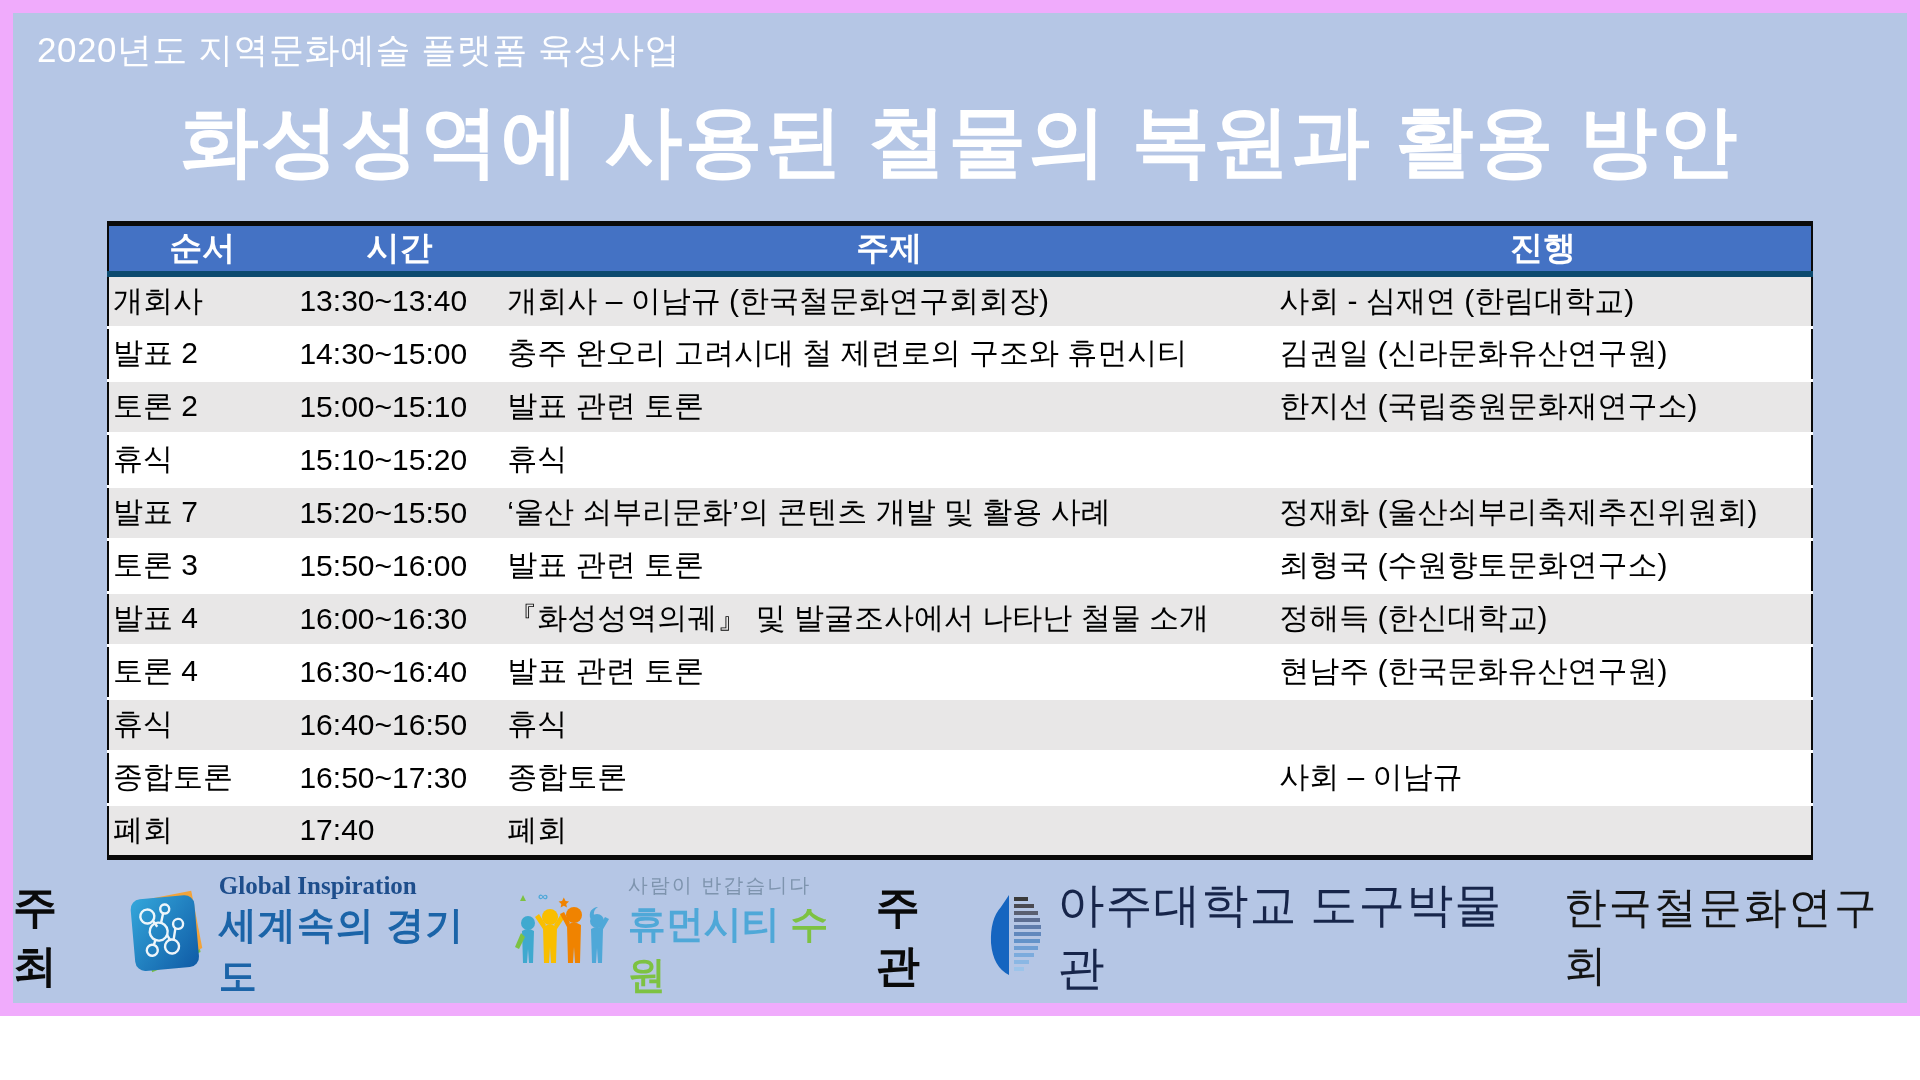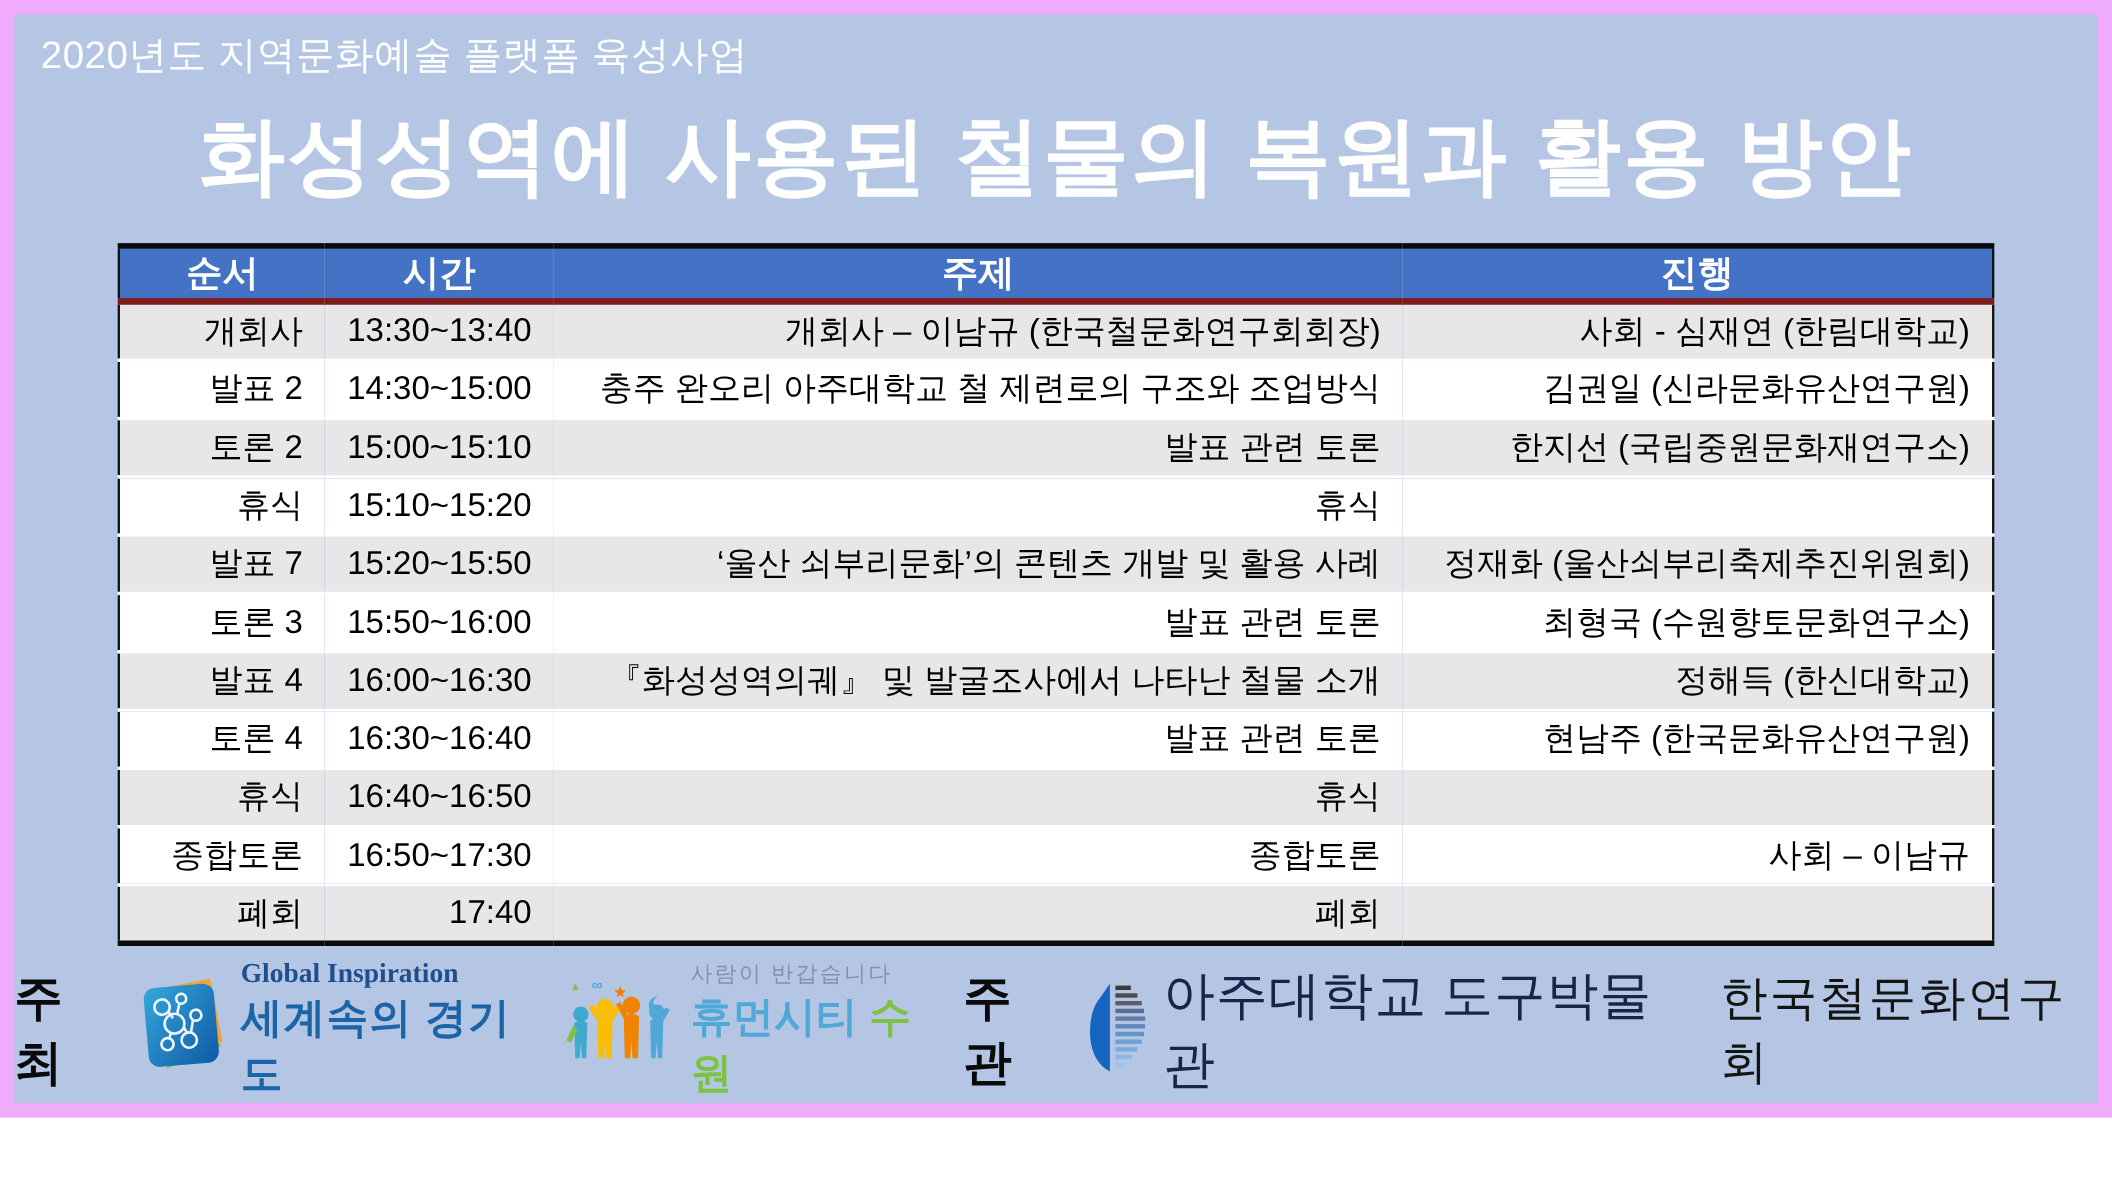--- a/index.html
+++ b/index.html
@@ -18,28 +18,28 @@
   
   table.schedule { width:1706px; margin:26px auto 0; border-collapse:collapse;
                    border-top:5px solid #0a0a0a; border-bottom:5px solid #0a0a0a;
                    border-left:2px solid #0a0a0a; border-right:2px solid #0a0a0a;
                    table-layout:fixed; }
   col.c-order { width:11%; }
   col.c-time  { width:12.2%; }
   col.c-topic { width:45.3%; }
   col.c-host  { width:31.5%; }
 
-  thead tr { background:#4472C4; height:47px; border-bottom:6px solid #7f1d1d; }
+  thead tr { background:#4472C4; height:47px; border-bottom:6px solid #0c4a6e; }
   thead th { color:#ffffff; font-size:33px; font-weight:bold; text-align:center; }
 
   tbody tr { height:53px; border-bottom:3px solid #ffffff; }
   tbody tr:last-child { border-bottom:none; }
   tbody tr.gray  { background:#E8E7E7; }
   tbody tr.white { background:#ffffff; }
-  tbody td { font-size:30px; color:#000000; text-align:right; padding:0 20px;
+  tbody td { font-size:30px; color:#000000; text-align:left; padding:0 4px;
              white-space:nowrap; overflow:hidden; }
 
   
   .footer { display:flex; align-items:center; justify-content:center; margin-top:12px; gap:26px; }
   .footer-label { font-size:44px; font-weight:bold; color:#0a0a0a; letter-spacing:1px; }
 
   .logo-group { display:flex; align-items:center; gap:12px; }
 
   .gg-text .gg-tagline { font-family:"Liberation Serif","DejaVu Serif",serif;
                          color:#1E4E8C; font-size:25px; font-weight:bold; }
@@ -81,21 +81,21 @@
       <tbody>
         <tr class="gray">
           <td>개회사</td>
           <td>13:30~13:40</td>
           <td>개회사 – 이남규 (한국철문화연구회회장)</td>
           <td>사회 - 심재연  (한림대학교)</td>
         </tr>
         <tr class="white">
           <td>발표 2</td>
           <td>14:30~15:00</td>
-          <td>충주 완오리 아주대학교 철 제련로의 구조와 조업방식</td>
+          <td>충주 완오리 고려시대 철 제련로의 구조와 휴먼시티</td>
           <td>김권일 (신라문화유산연구원)</td>
         </tr>
         <tr class="gray">
           <td>토론 2</td>
           <td>15:00~15:10</td>
           <td>발표 관련 토론</td>
           <td>한지선 (국립중원문화재연구소)</td>
         </tr>
         <tr class="white">
           <td>휴식</td>

